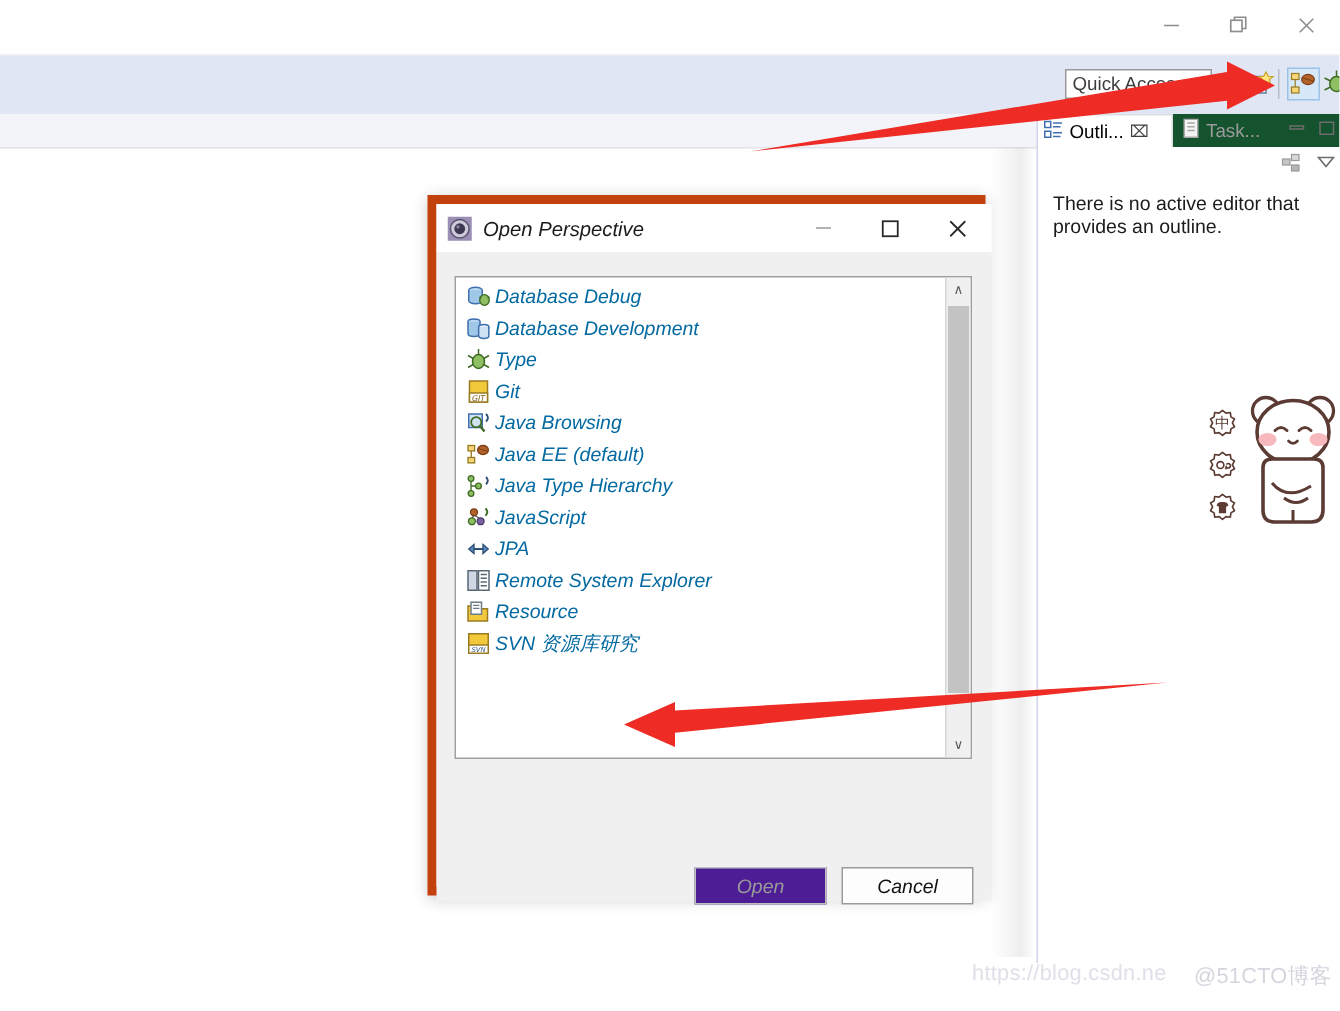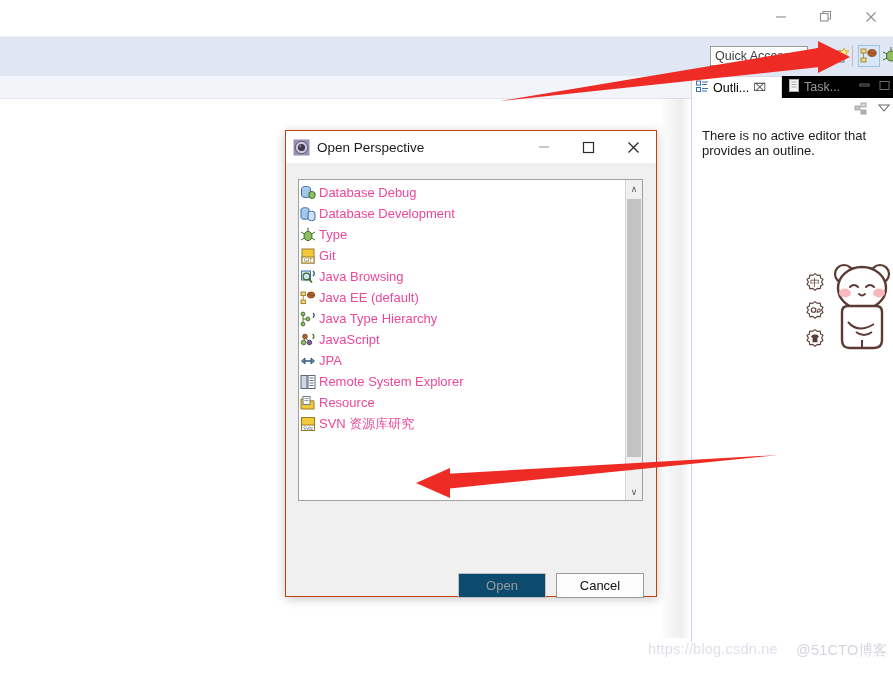--- a/index.html
+++ b/index.html
@@ -106,21 +106,21 @@
   .right-panel {
     position: absolute;
     left: 692px; top: 76px;
     width: 201px; height: 560px;
     background: #ffffff;
   }
   .panel-tabbar {
     position: absolute;
     left: 0; top: 0;
     width: 201px; height: 22px;
-    background: #000000;
+    background: #14532d;
   }
   .panel-tab {
     position: absolute;
     top: 0; height: 22px;
     display: flex; align-items: center;
     font-size: 12.5px;
     padding: 0 4px;
     box-sizing: border-box;
   }
   .panel-tab.active {
@@ -215,23 +215,24 @@
     width: 893px; height: 674px;
     pointer-events: none;
   }
 
   
   .dialog {
     position: absolute;
     left: 285px; top: 130px;
     width: 372px; height: 467px;
     background: #f0f0f0;
-    border: 1px solid #c2410c;
+    border: 6px solid #c2410c;
     box-shadow: 0 2px 10px rgba(0,0,0,0.22);
     box-sizing: border-box;
+    font-style: italic;
   }
   .dlg-titlebar {
     position: absolute;
     left: 0; top: 0;
     width: 370px; height: 32px;
     background: #ffffff;
     display: flex;
     align-items: center;
   }
   .dlg-icon {
@@ -277,22 +278,23 @@
   .persp-list {
     position: absolute;
     left: 0; top: 0;
     width: 326px;
     padding: 2px 0 0 0;
   }
   .persp-item {
     height: 21px;
     display: flex;
     align-items: center;
+    padding-left: 6px;
     font-size: 13px;
-    color: #ec4899;
+    color: #0369a1;
     white-space: nowrap;
   }
   .persp-item .pico {
     width: 17px; height: 17px;
     margin-right: 3px;
     flex: 0 0 17px;
     display: flex; align-items: center; justify-content: center;
   }
 
   
@@ -331,21 +333,21 @@
     width: 88px; height: 25px;
     font-size: 13px;
     box-sizing: border-box;
     display: flex; align-items: center; justify-content: center;
     border: 1px solid #adadad;
     background: #e1e1e1;
     color: #111;
   }
   .dlg-btn.open {
     left: 172px;
-    background: #0c4a6e;
+    background: #4c1d95;
     border-color: #bfbfbf;
     color: #9a9a9a;
   }
   .dlg-btn.cancel {
     left: 270px;
     background: #fdfdfd;
     border-color: #9a9a9a;
     color: #111;
   }
 

